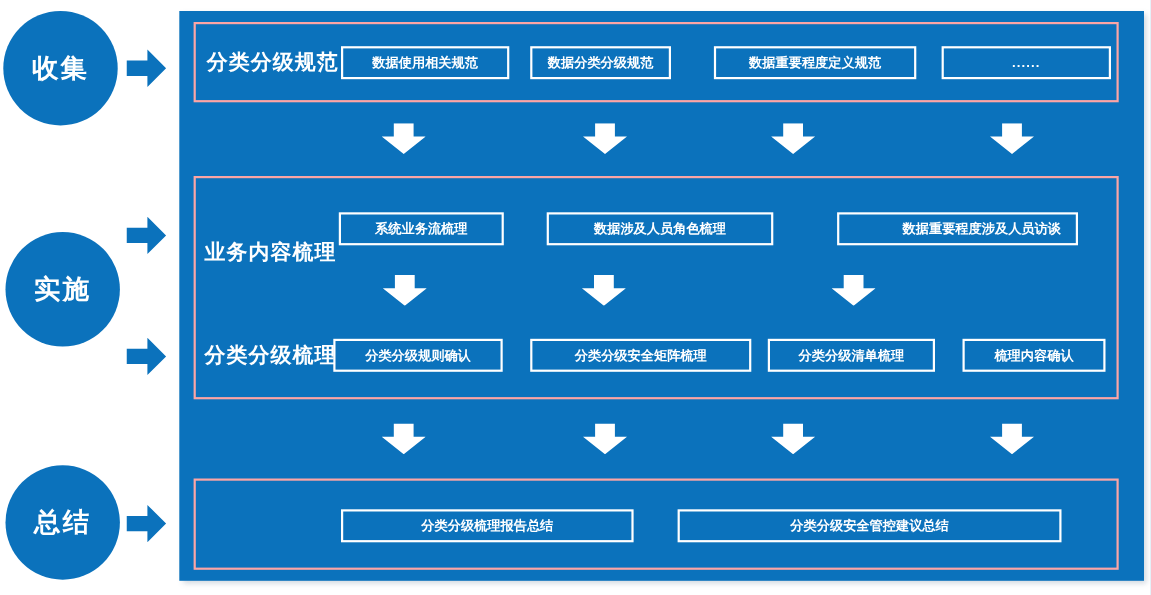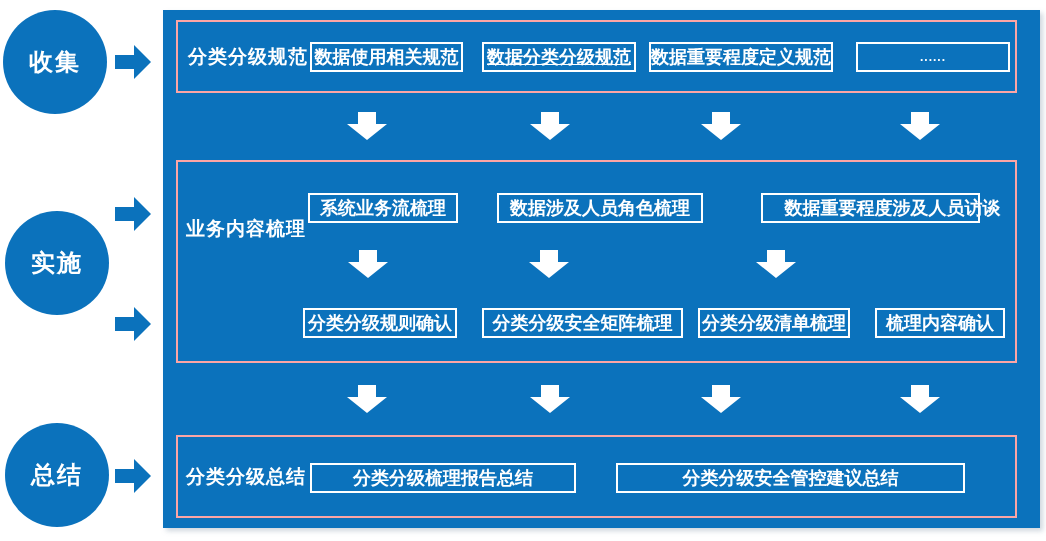--- a/index.html
+++ b/index.html
@@ -20,21 +20,21 @@
     background:#0b72bc;box-shadow:3px 3px 5px rgba(120,140,160,0.35);
   }
   .section{position:absolute;border:2px solid #fca5a5;}
   .sec-label{
     position:absolute;transform:translateY(-50%);color:#ffffff;
     font-size:19px;font-weight:bold;white-space:nowrap;letter-spacing:1px;
   }
   .fbox{
     position:absolute;height:30px;border:2px solid #ffffff;color:#ffffff;
     display:flex;align-items:center;justify-content:center;
-    font-size:18px;font-weight:bold;white-space:nowrap;
+    font-size:12px;font-weight:bold;white-space:nowrap;
   }
   .darrow{position:absolute;width:40px;height:28px;}
   .darrow svg{display:block;width:100%;height:100%;}
 </style>
 </head>
 <body>
 
 <div id="stage">
 
   <div class="circle" style="left:3px;top:10px;">
@@ -67,21 +67,21 @@
         <polygon points="0,11 19,11 19,1 36,18 19,35 19,25 0,25" fill="#0b72bc"></polygon>
       </svg>
   </div>
 
   <div id="panel">
 
     <div class="section" style="left:13px;top:10px;width:841px;height:73px;">
       <span class="sec-label" style="left:10px;top:35px;">分类分级规范</span>
     </div>
     <div class="fbox" style="left:147px;top:32px;width:153px;">数据使用相关规范</div>
-    <div class="fbox" style="left:319px;top:32px;width:154px;text-decoration:underline;">数据分类分级规范</div>
+    <div class="fbox" style="left:319px;top:32px;width:128px;">数据分类分级规范</div>
     <div class="fbox" style="left:486px;top:32px;width:184px;">数据重要程度定义规范</div>
     <div class="fbox" style="left:693px;top:32px;width:154px;font-size:12px;letter-spacing:1px;">......</div>
 
     <div class="darrow" style="left:184px;top:102px;">
       <svg viewBox="0 0 40 28">
           <polygon points="11,0 29,0 29,12 40,12 20,28 0,12 11,12" fill="#ffffff"></polygon>
         </svg>
     </div>
     <div class="darrow" style="left:367px;top:102px;">
       <svg viewBox="0 0 40 28">
@@ -114,20 +114,21 @@
       <svg viewBox="0 0 40 28">
           <polygon points="11,0 29,0 29,12 40,12 20,28 0,12 11,12" fill="#ffffff"></polygon>
         </svg>
     </div>
     <div class="darrow" style="left:593px;top:240px;">
       <svg viewBox="0 0 40 28">
           <polygon points="11,0 29,0 29,12 40,12 20,28 0,12 11,12" fill="#ffffff"></polygon>
         </svg>
     </div>
 
+    <span class="sec-label" style="left:23px;top:313px;">分类分级梳理</span>
     <div class="fbox" style="left:140px;top:298px;width:154px;">分类分级规则确认</div>
     <div class="fbox" style="left:319px;top:298px;width:201px;">分类分级安全矩阵梳理</div>
     <div class="fbox" style="left:535px;top:298px;width:152px;">分类分级清单梳理</div>
     <div class="fbox" style="left:712px;top:298px;width:130px;">梳理内容确认</div>
 
     <div class="darrow" style="left:184px;top:375px;">
       <svg viewBox="0 0 40 28">
           <polygon points="11,0 29,0 29,12 40,12 20,28 0,12 11,12" fill="#ffffff"></polygon>
         </svg>
     </div>
@@ -141,18 +142,17 @@
           <polygon points="11,0 29,0 29,12 40,12 20,28 0,12 11,12" fill="#ffffff"></polygon>
         </svg>
     </div>
     <div class="darrow" style="left:737px;top:375px;">
       <svg viewBox="0 0 40 28">
           <polygon points="11,0 29,0 29,12 40,12 20,28 0,12 11,12" fill="#ffffff"></polygon>
         </svg>
     </div>
 
     <div class="section" style="left:13px;top:425px;width:841px;height:83px;"></div>
-    <span class="sec-label" style="left:23px;top:467px;">分类分级总结</span>
     <div class="fbox" style="left:147px;top:453px;width:266px;font-family:Liberation Mono, monospace;">分类分级梳理报告总结</div>
     <div class="fbox" style="left:453px;top:453px;width:349px;">分类分级安全管控建议总结</div>
 
   </div>
 </div>
 
 </body></html>

